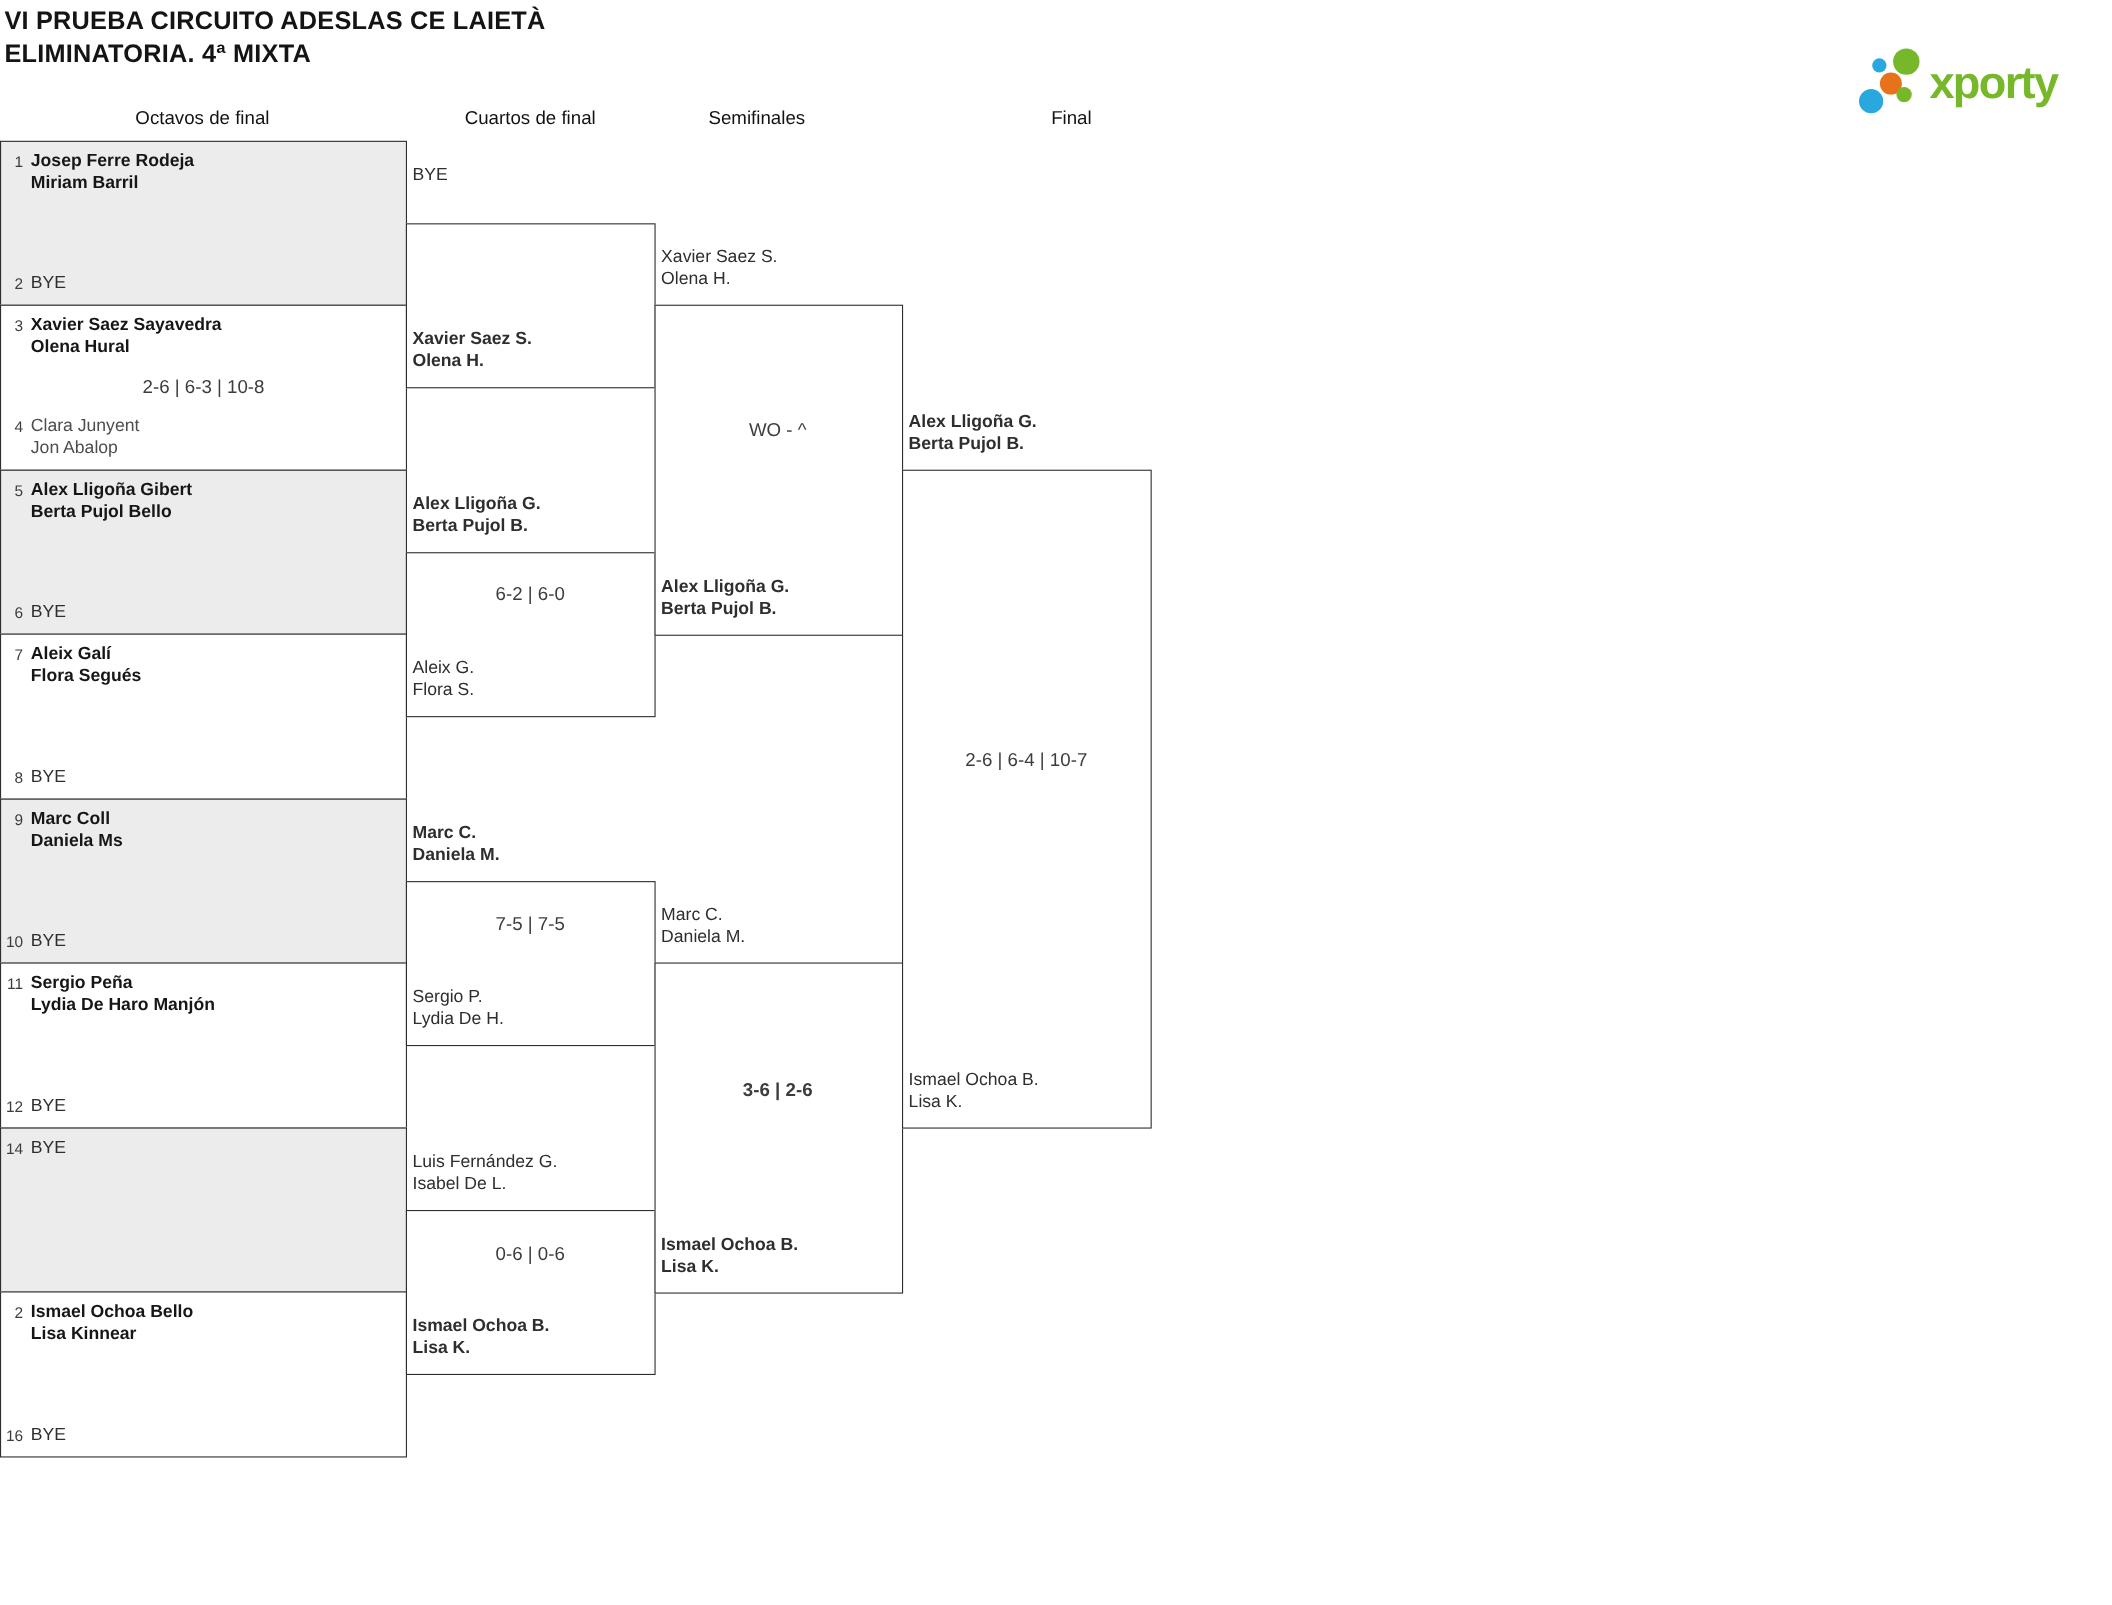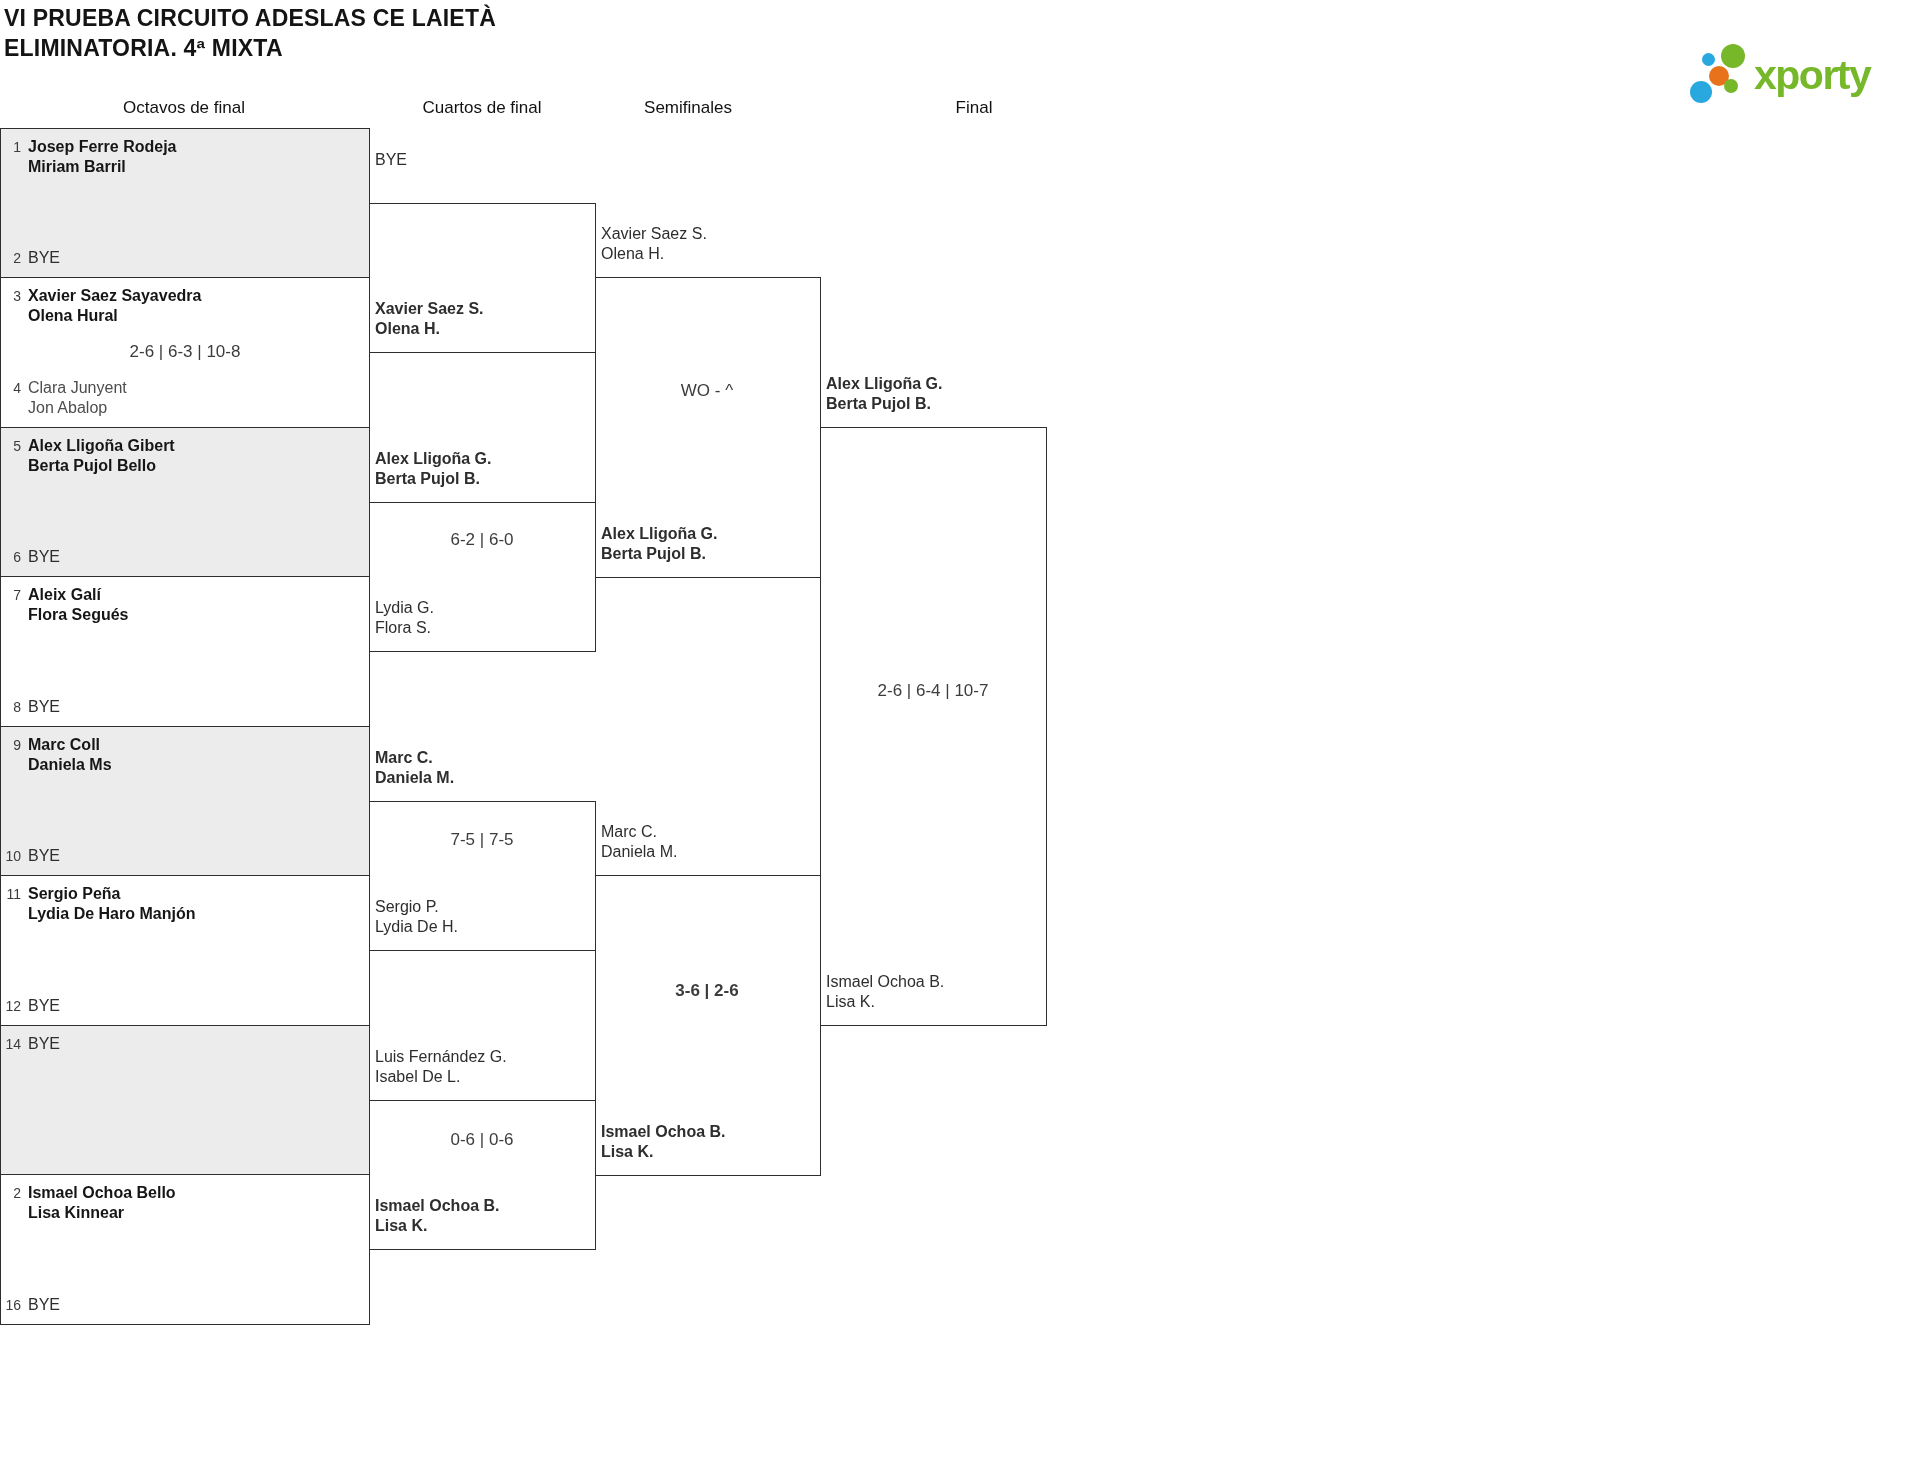--- a/index.html
+++ b/index.html
@@ -167,21 +167,21 @@
   <div class="lbl w" style="left:375px;top:299px;">
     <div>Xavier Saez S.</div>
     <div>Olena H.</div>
   </div>
 
   <div class="lbl w" style="left:375px;top:449px;">
     <div>Alex Lligoña G.</div>
     <div>Berta Pujol B.</div>
   </div>
   <div class="lbl l" style="left:375px;top:598px;">
-    <div>Lydia G.</div>
+    <div>Aleix G.</div>
     <div>Flora S.</div>
   </div>
 
   <div class="lbl w" style="left:375px;top:748px;">
     <div>Marc C.</div>
     <div>Daniela M.</div>
   </div>
   <div class="lbl l" style="left:375px;top:897px;">
     <div>Sergio P.</div>
     <div>Lydia De H.</div>

